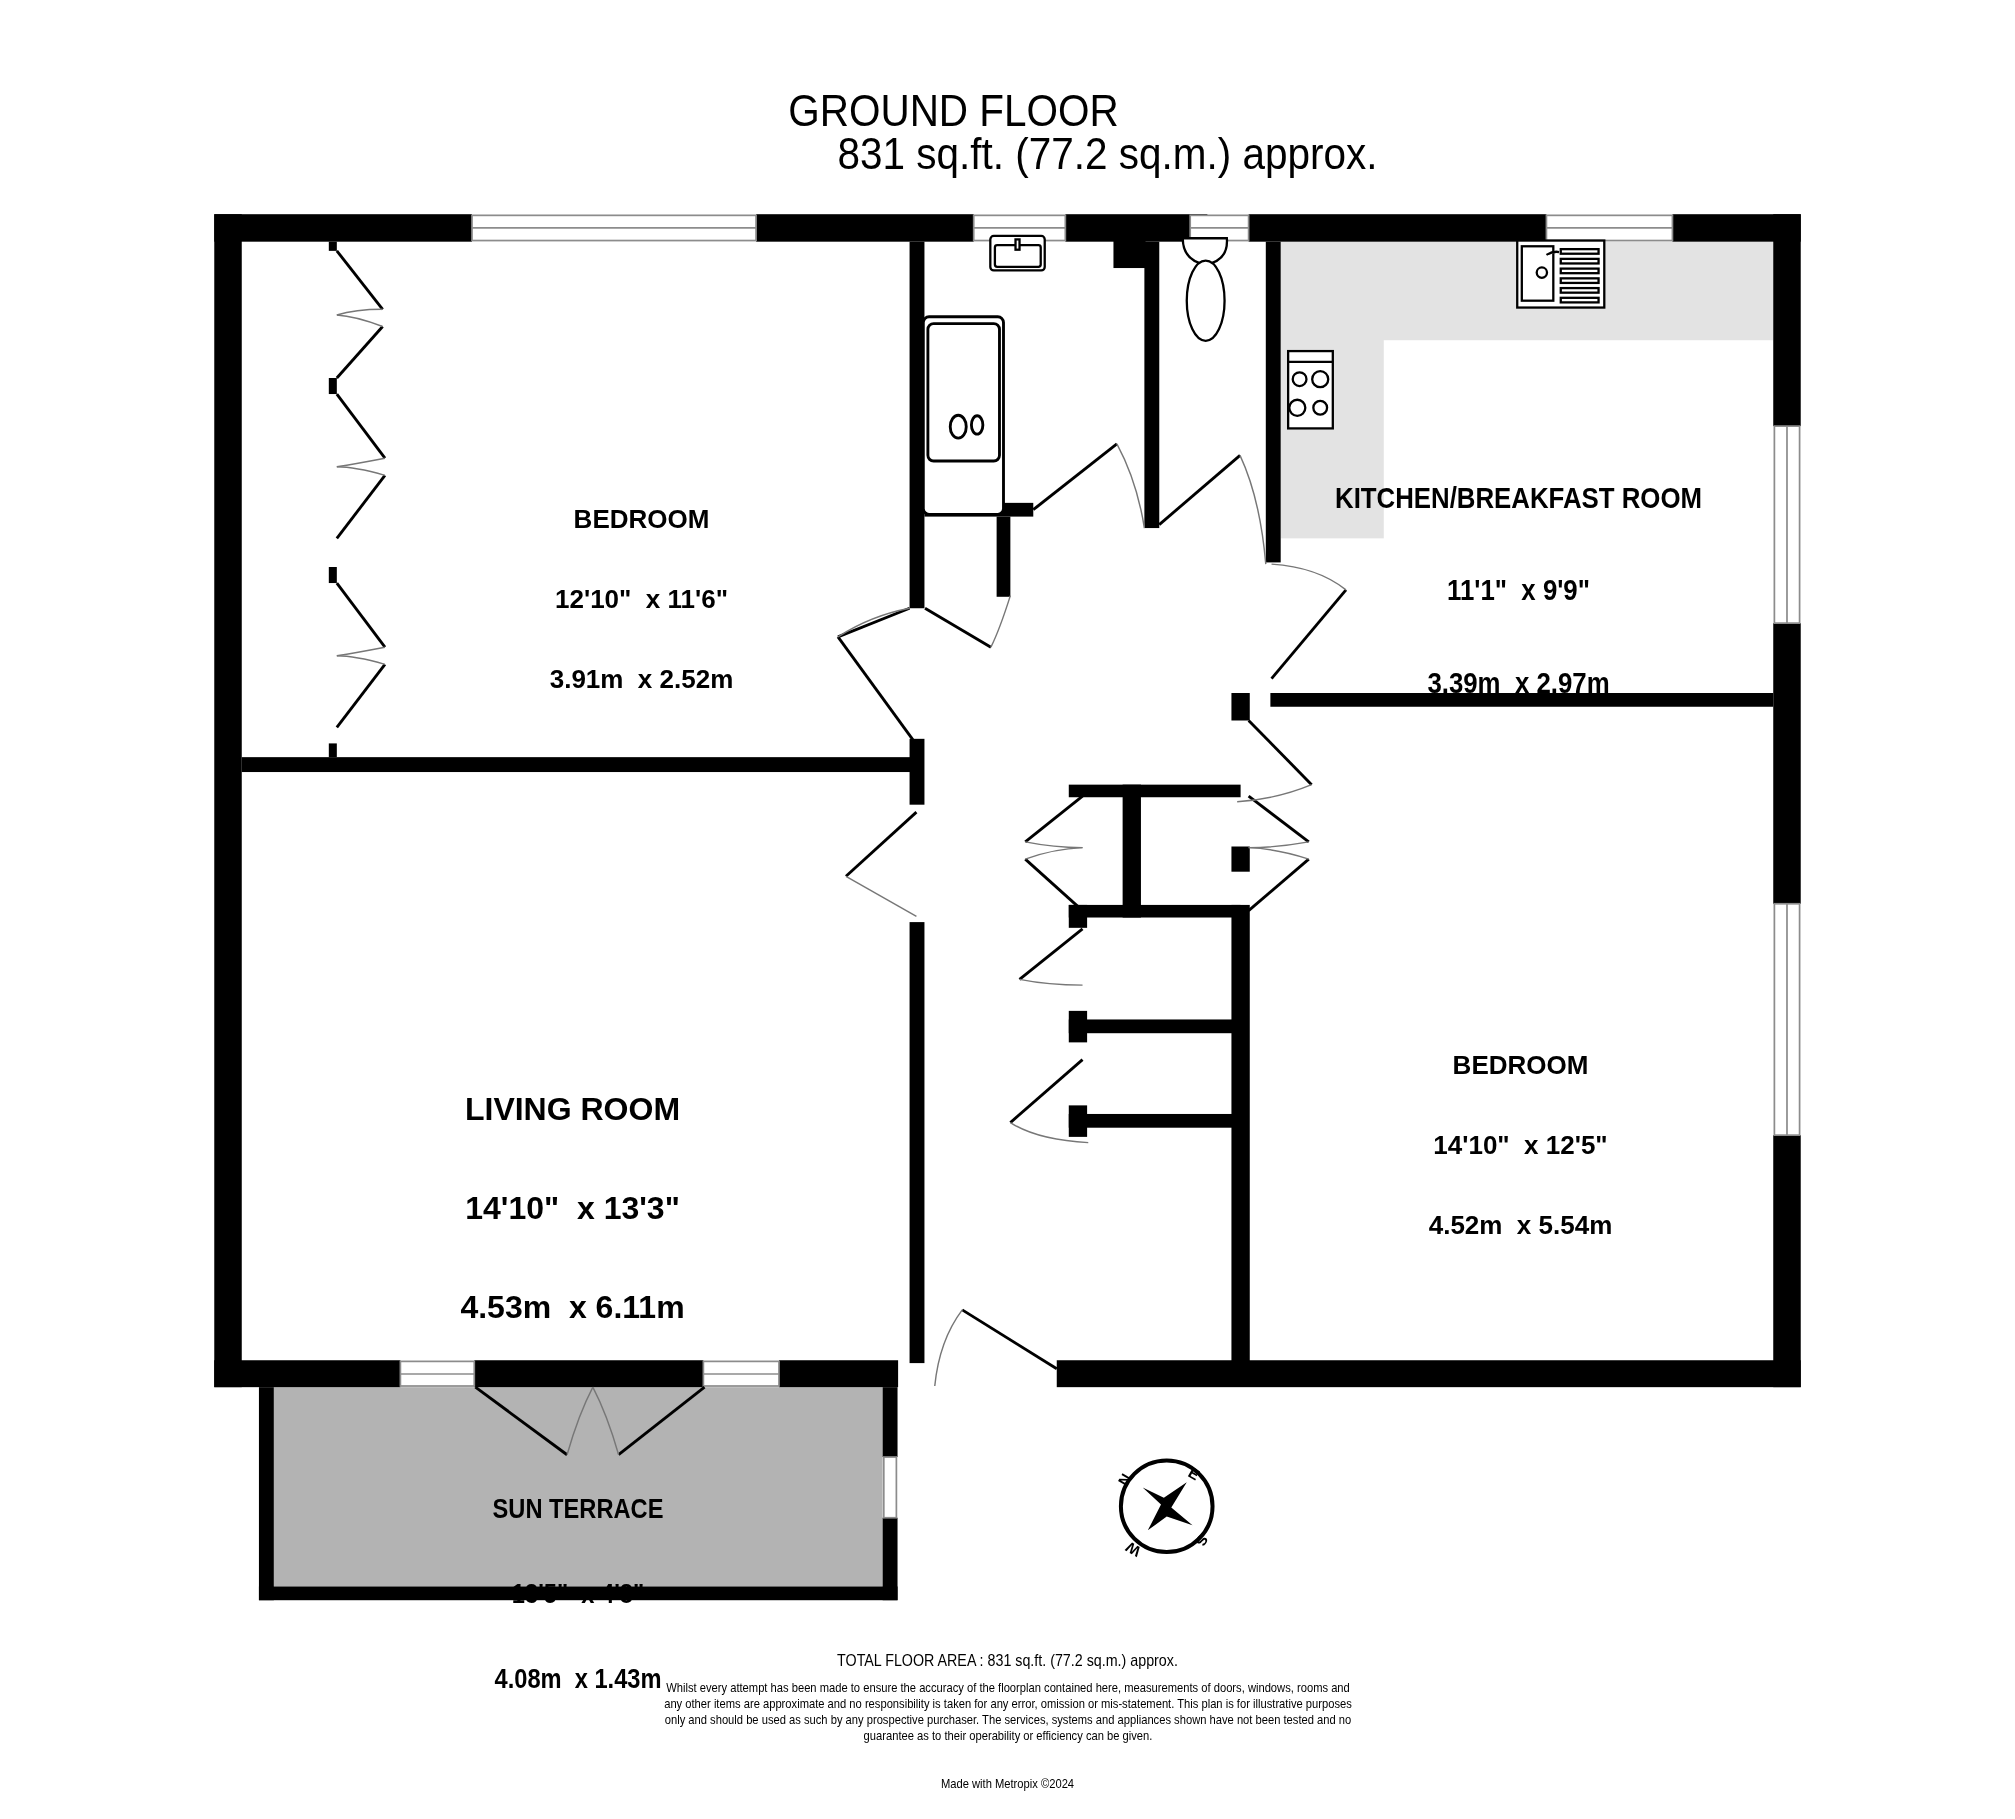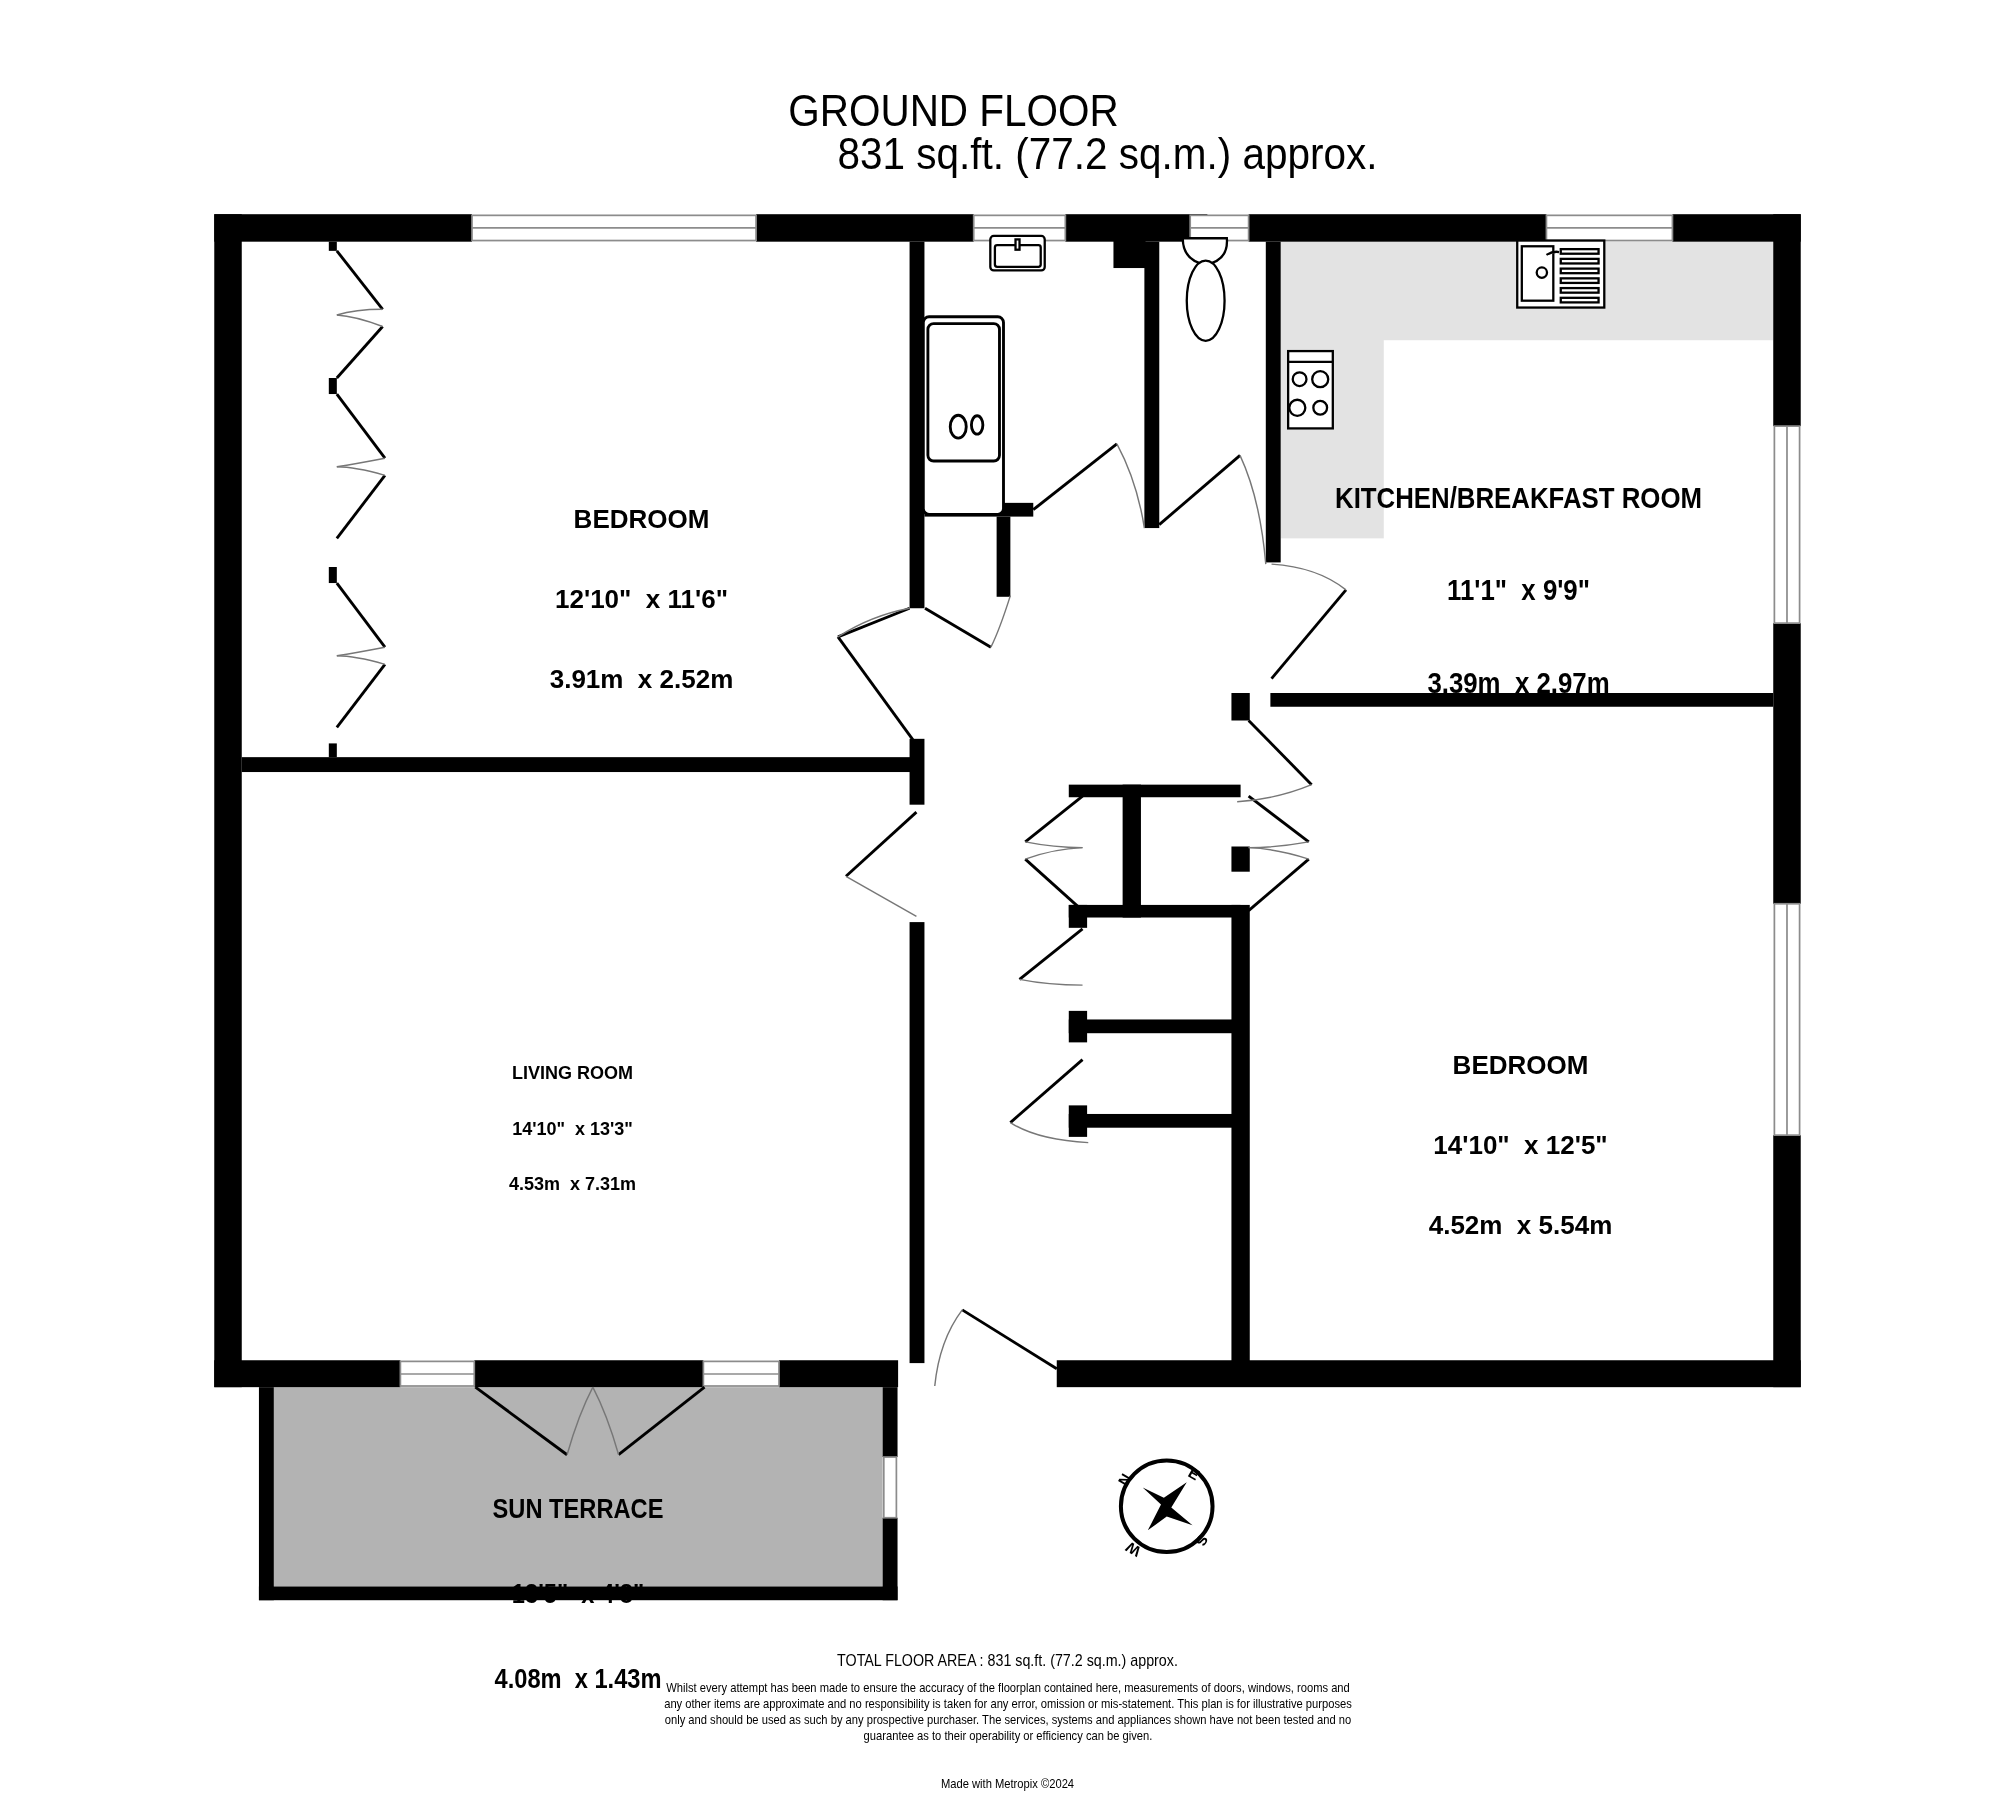--- a/index.html
+++ b/index.html
@@ -214,24 +214,24 @@
 <div class="room-label" style="left:504px;top:452px;width:275px;font-size:26px;">
   <span>BEDROOM</span>
   <span>12'10"  x 11'6"</span>
   <span>3.91m  x 2.52m</span>
 </div>
 <div class="room-label lbl-narrow" style="left:1272px;top:421px;width:493px;font-size:30px;">
   <span>KITCHEN/BREAKFAST ROOM</span>
   <span>11'1"  x 9'9"</span>
   <span>3.39m  x 2.97m</span>
 </div>
-<div class="room-label" style="left:435px;top:1027px;width:275px;font-size:18px;">
+<div class="room-label" style="left:435px;top:1027px;width:275px;font-size:32px;">
   <span>LIVING ROOM</span>
   <span>14'10"  x 13'3"</span>
-  <span>4.53m  x 7.31m</span>
+  <span>4.53m  x 6.11m</span>
 </div>
 <div class="room-label" style="left:1383px;top:998px;width:275px;font-size:26px;">
   <span>BEDROOM</span>
   <span>14'10"  x 12'5"</span>
   <span>4.52m  x 5.54m</span>
 </div>
 <div class="room-label lbl-narrow" style="left:435px;top:1438px;width:286px;font-size:27.5px;">
   <span>SUN TERRACE</span>
   <span>13'5"  x 4'8"</span>
   <span>4.08m  x 1.43m</span>

